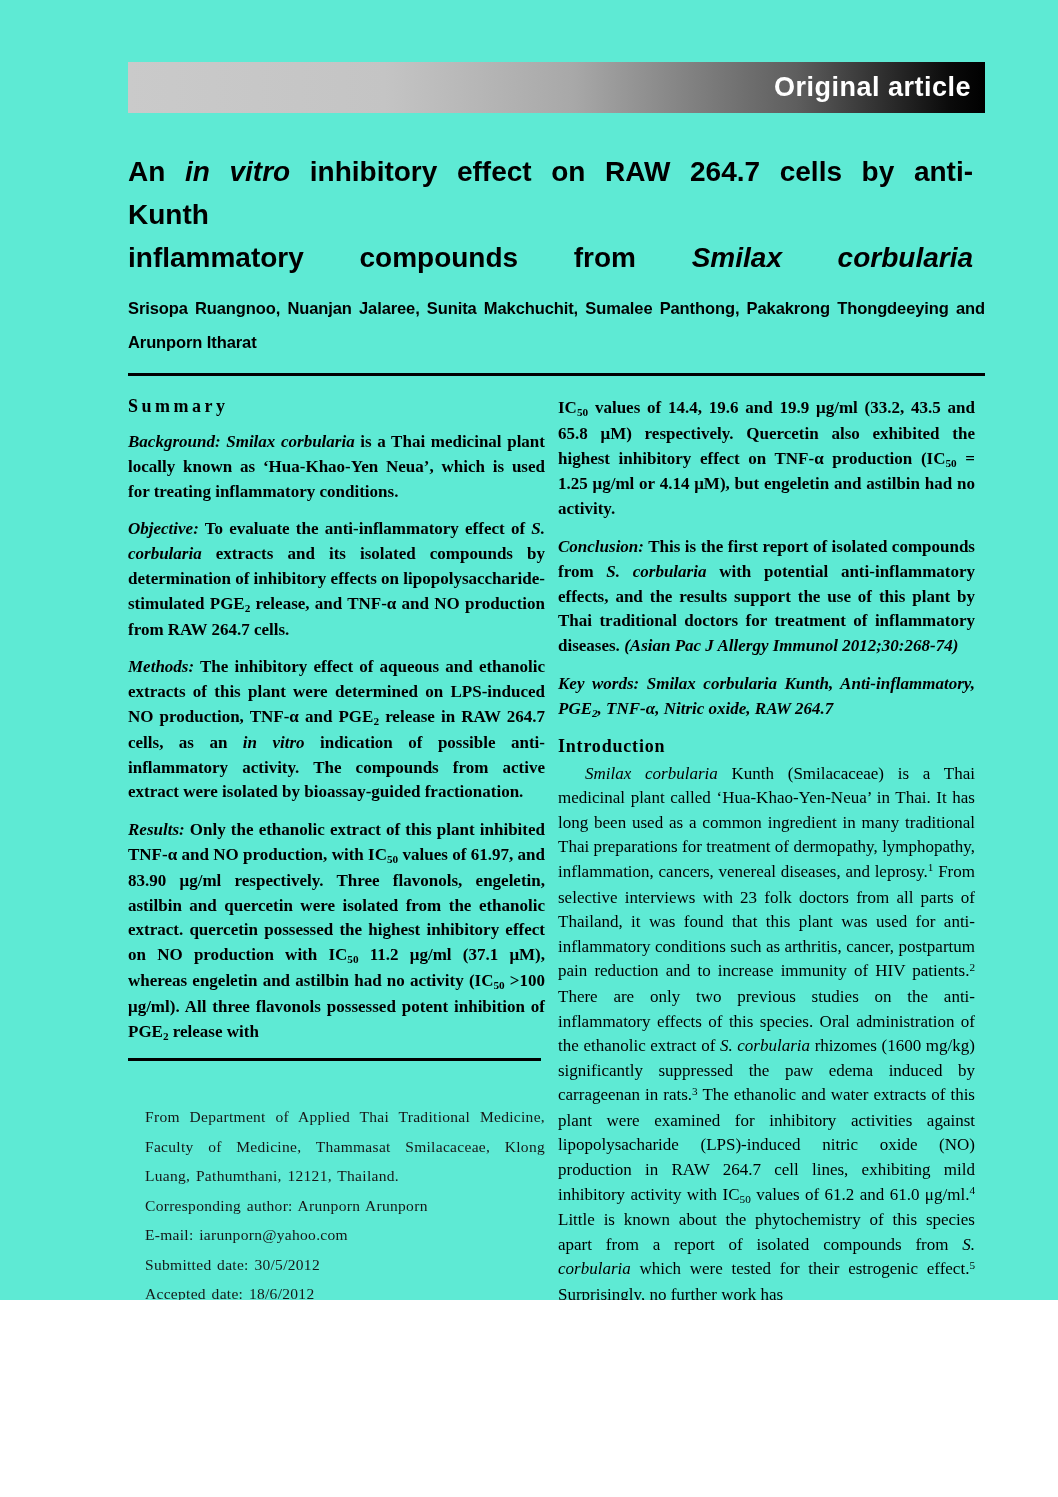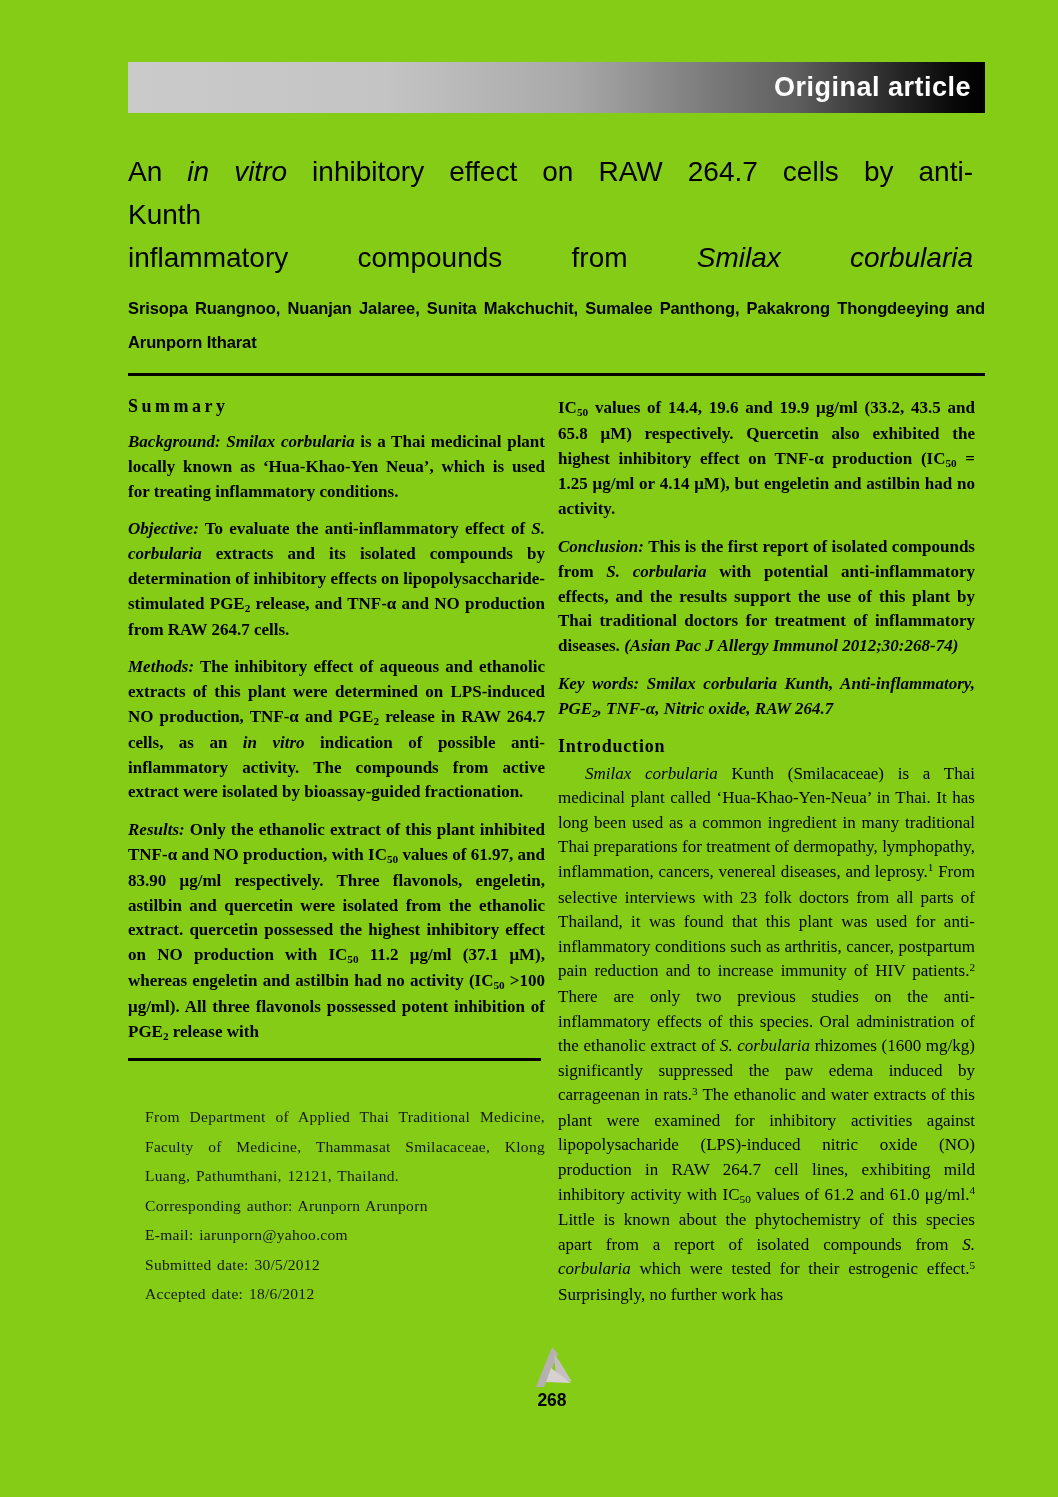--- a/index.html
+++ b/index.html
@@ -1,20 +1,20 @@
 <!DOCTYPE html>
 <html><head>
 <meta charset="utf-8">
 <style>
   html,body{margin:0;padding:0;background:#ffffff;}
   .page{
     position:relative;
     width:1058px;
-    height:1497px;
-    background:#84cc16;
+    height:1300px;
+    background:#5eead4;
     overflow:hidden;
     font-family:"Liberation Serif", serif;
     color:#000;
   }
   .content{
     position:absolute;
     left:128px;
     top:0;
     width:857px;
   }
@@ -29,21 +29,21 @@
     color:#ffffff;
     font-family:"Liberation Sans", sans-serif;
     font-weight:bold;
     font-size:27px;
     padding-right:14px;
     letter-spacing:0.5px;
   }
   .title{
     margin:37px 12px 0 0;
     font-family:"Liberation Sans", sans-serif;
-    font-weight:normal;
+    font-weight:bold;
     font-size:28px;
     line-height:43px;
     color:#000;
   }
   .t-line{white-space:normal;}
   .t-just{text-align:justify;text-align-last:justify;}
   .authors{
     margin-top:13px;
     font-family:"Liberation Sans", sans-serif;
     font-weight:bold;

